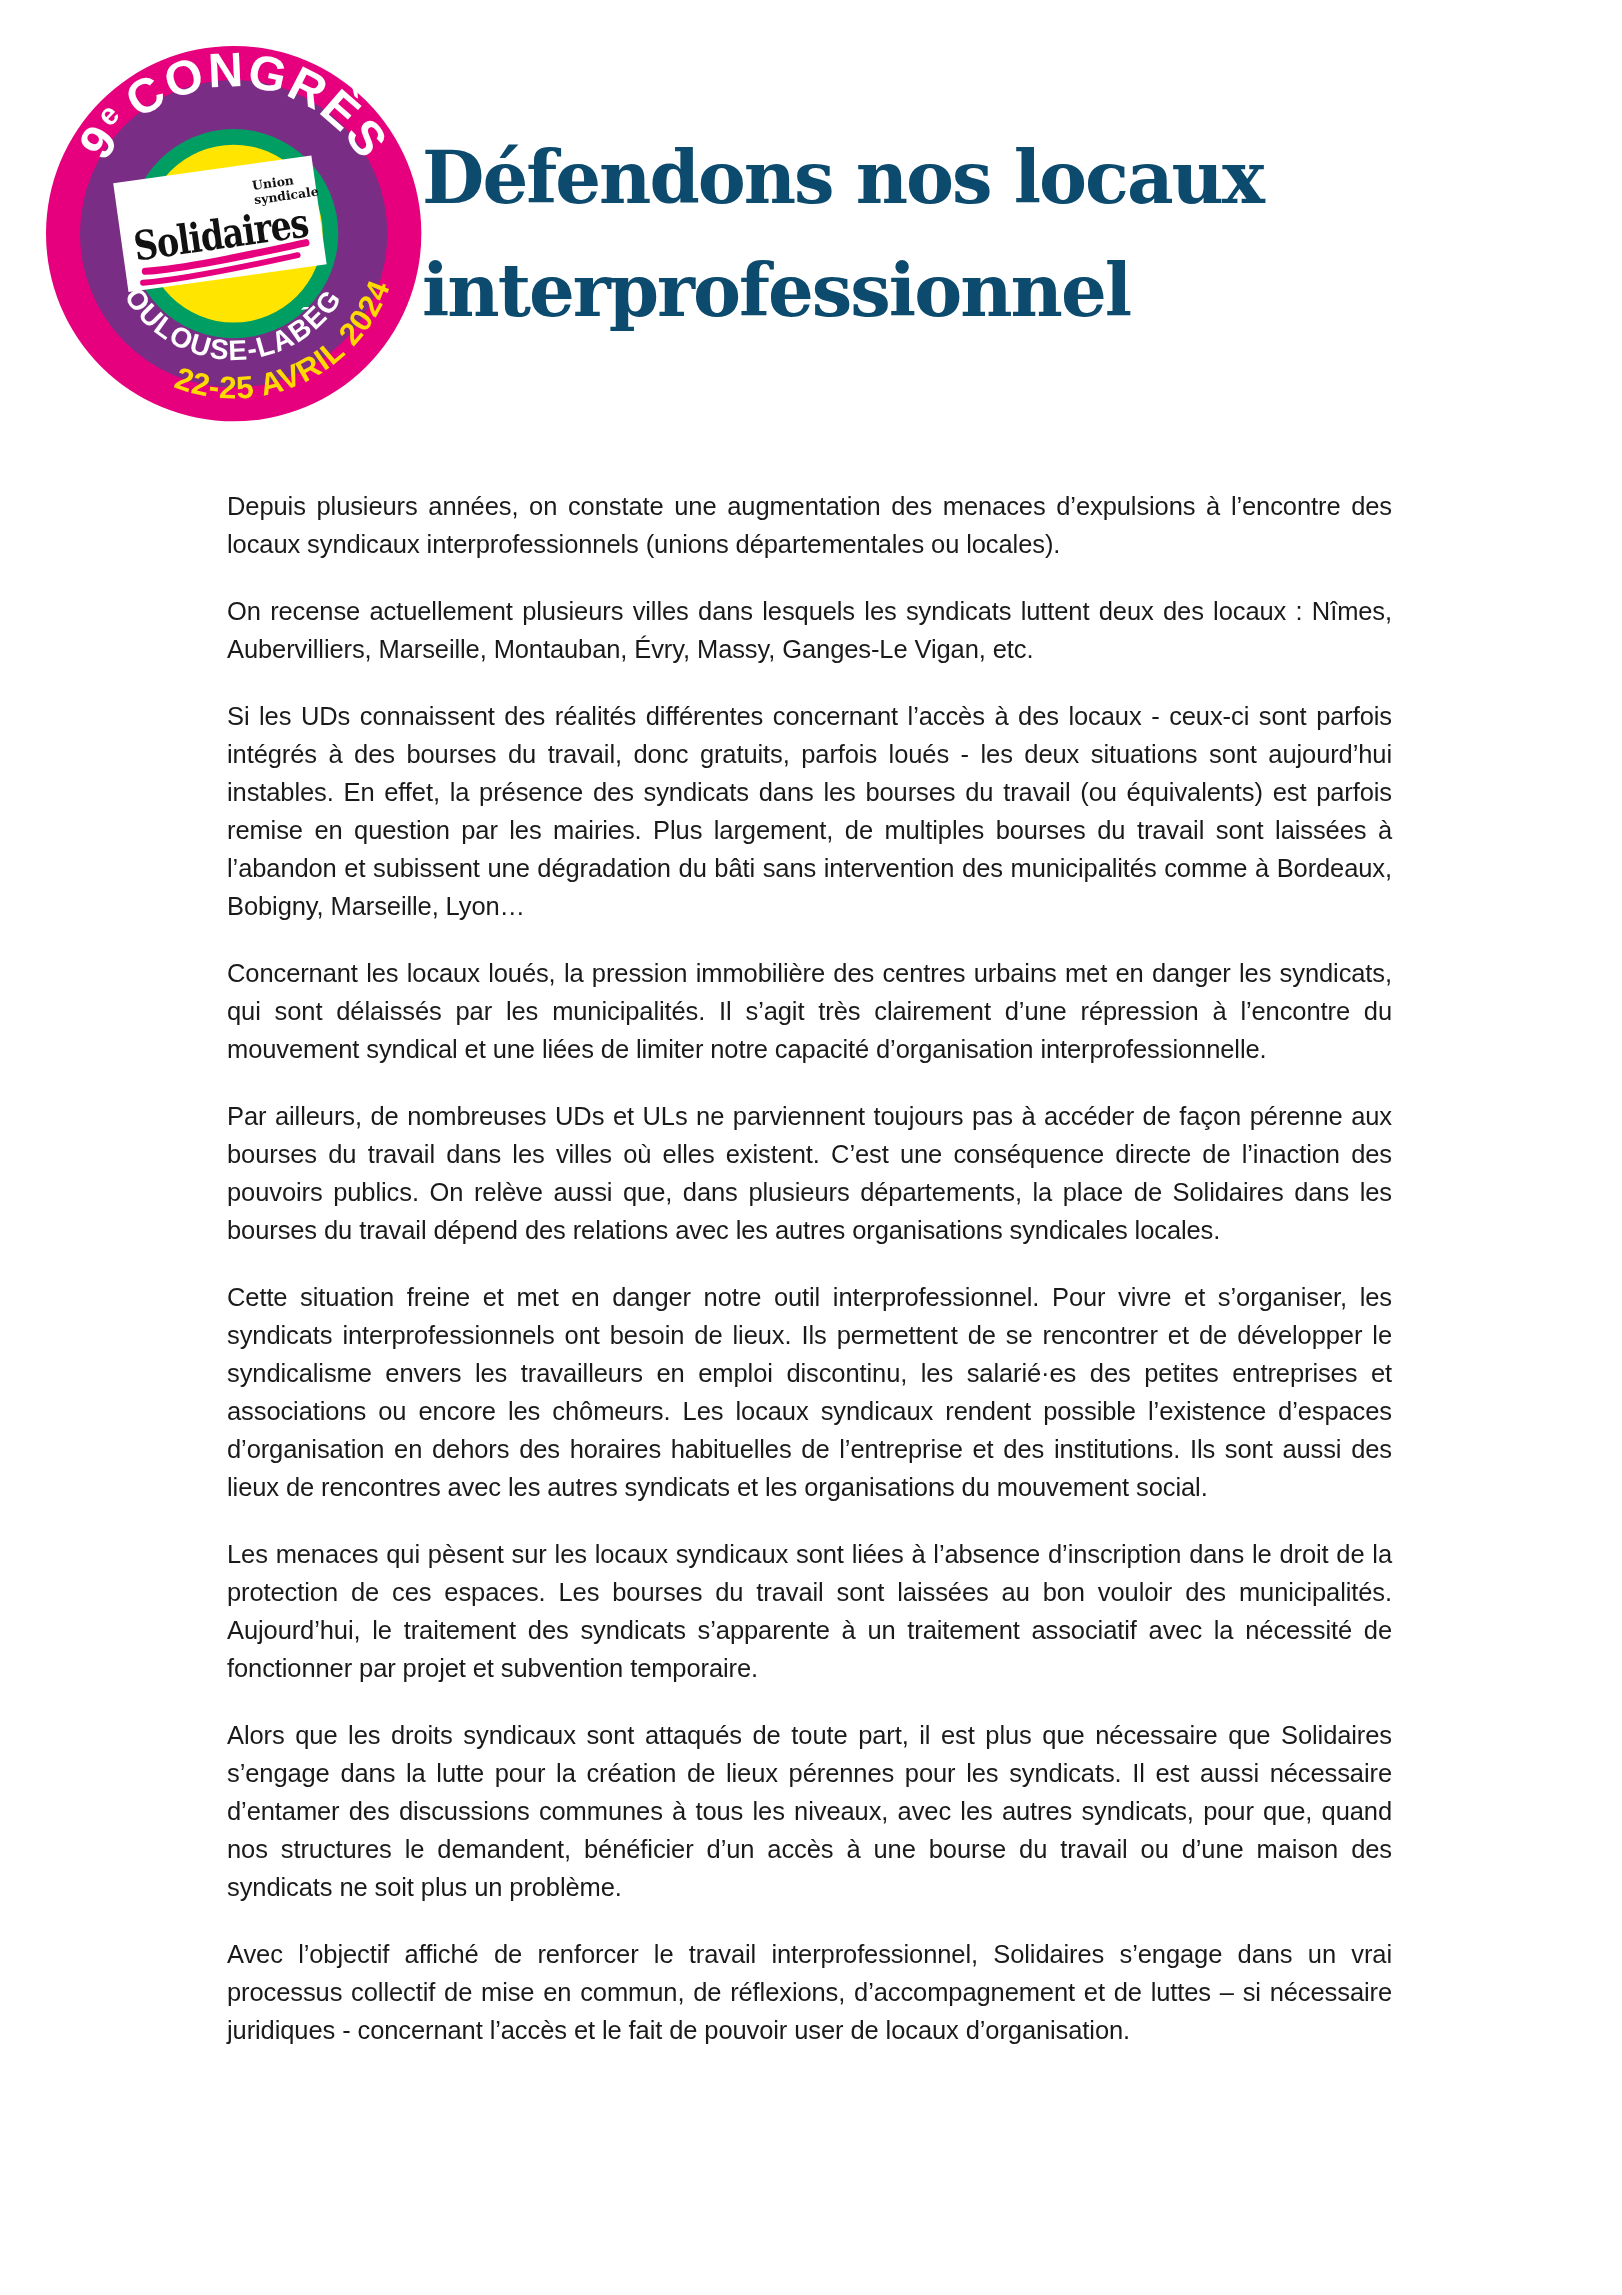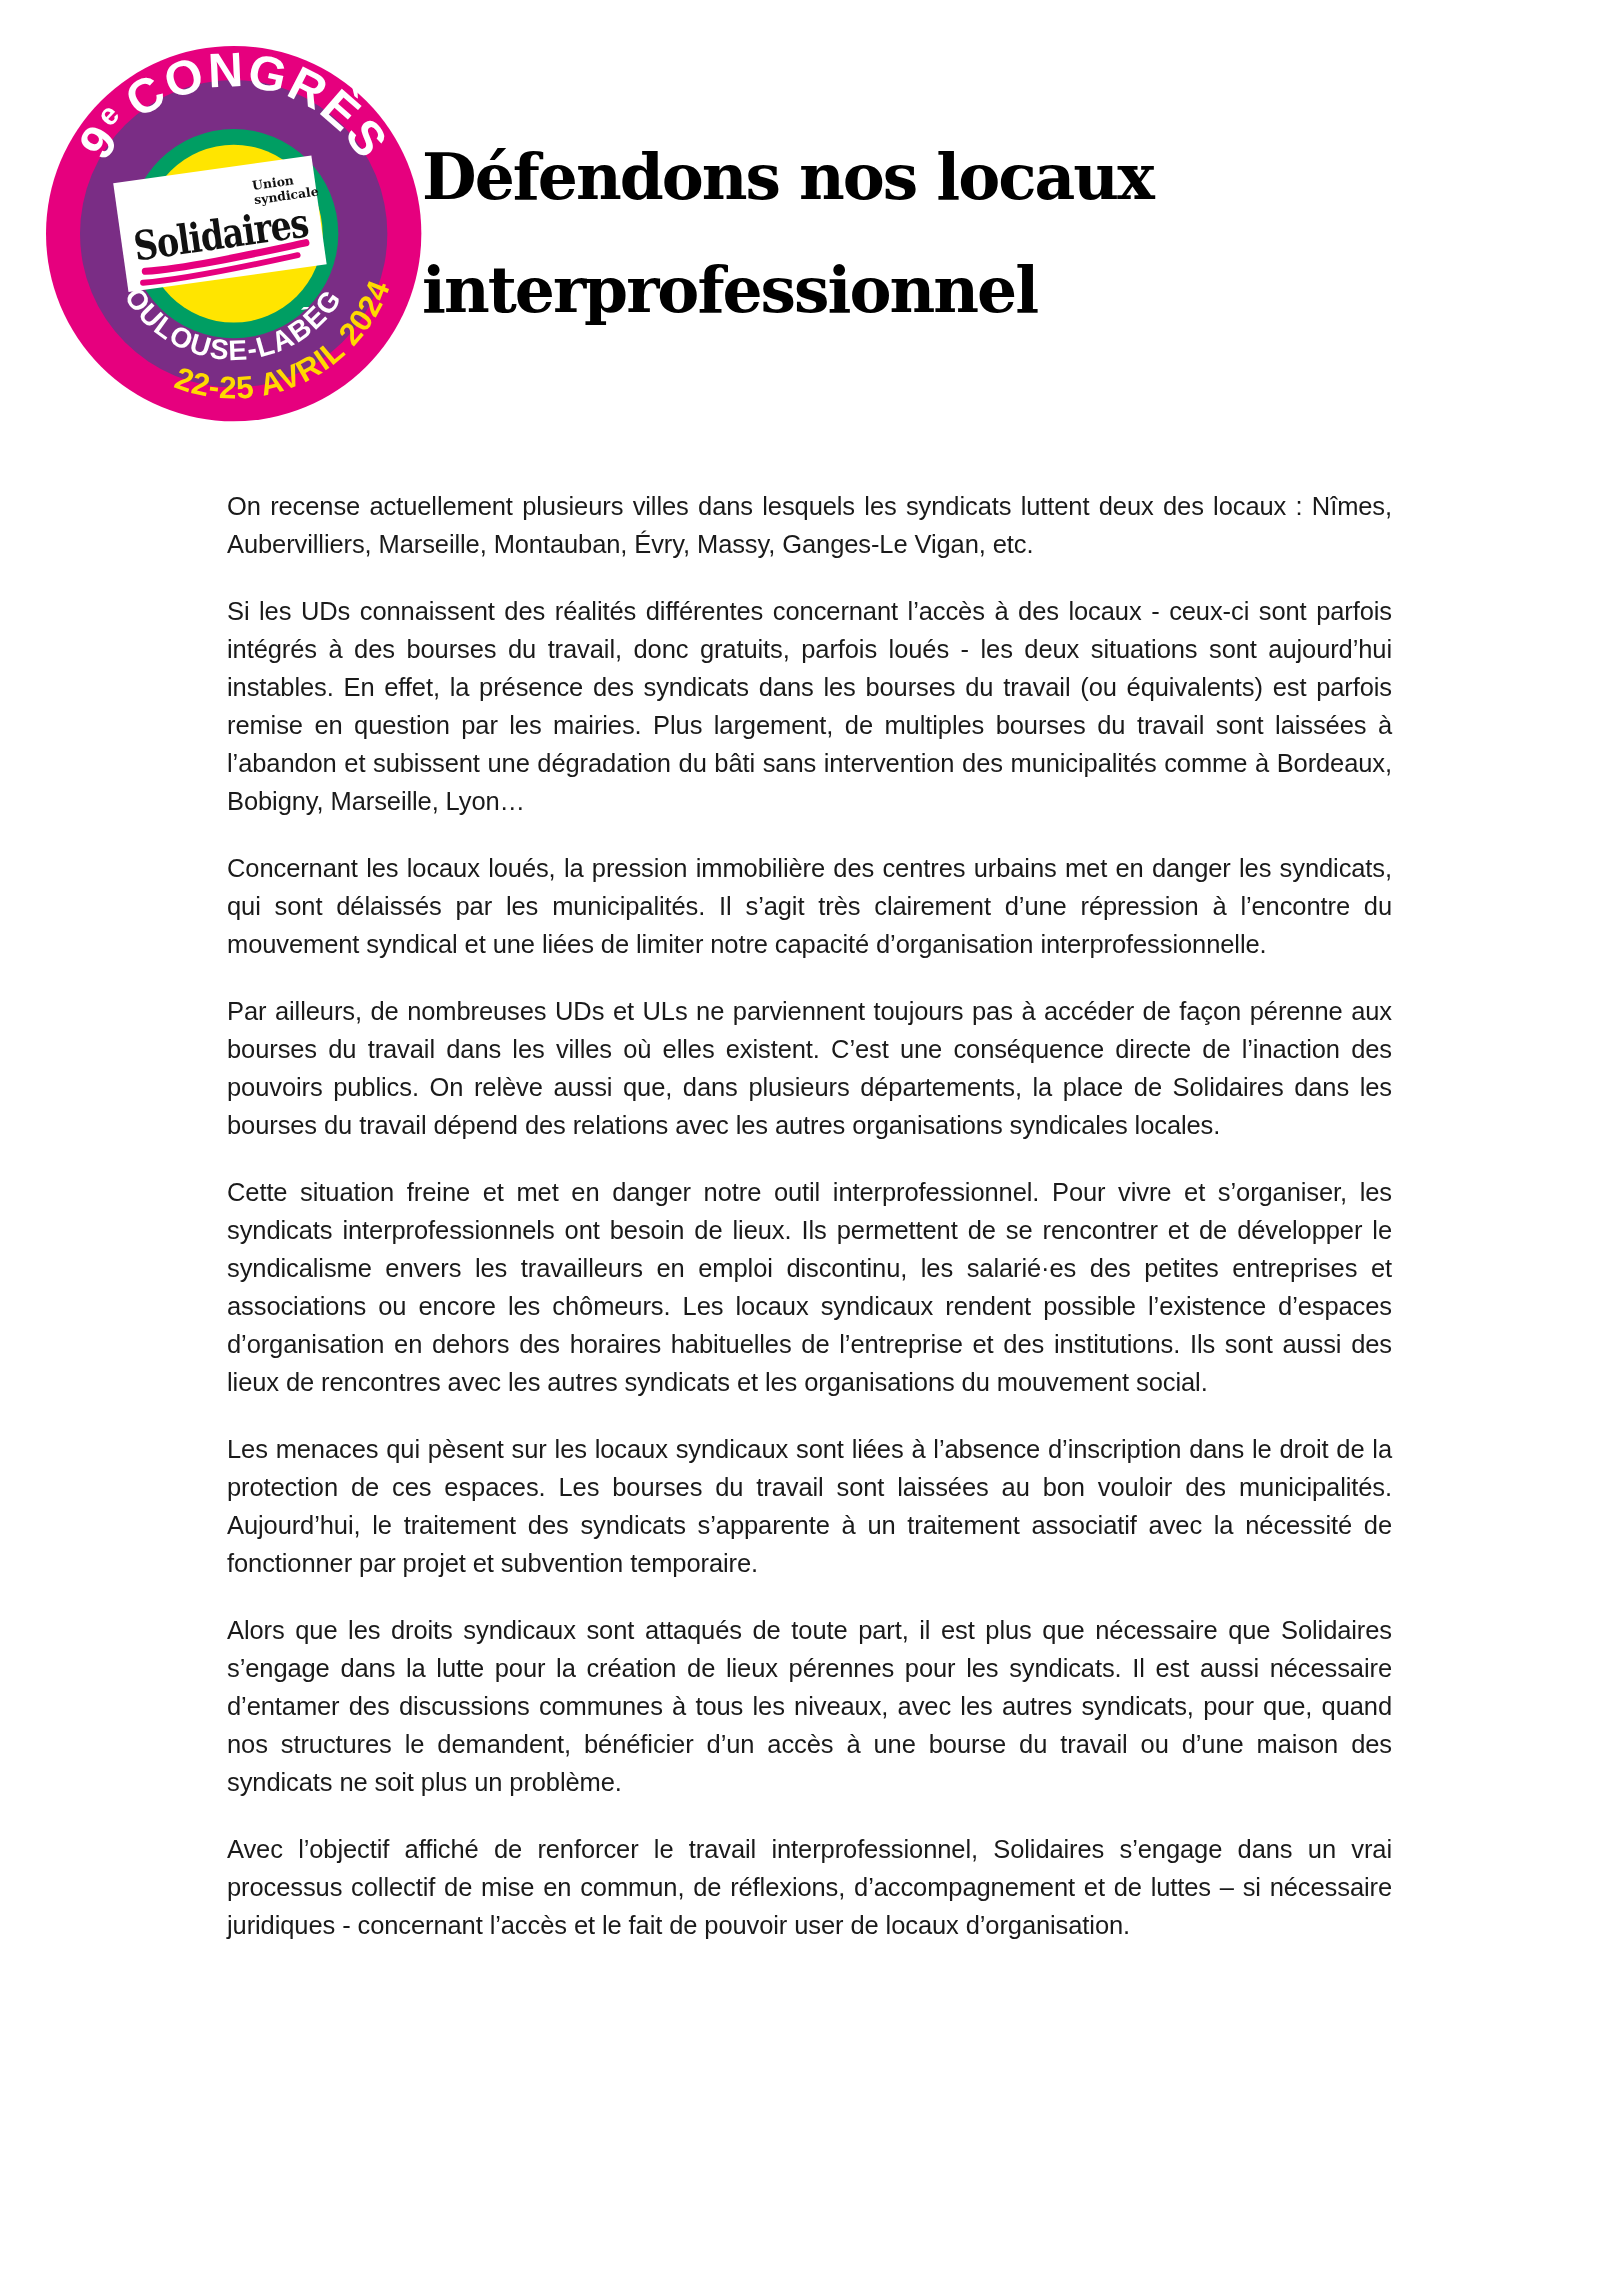--- a/index.html
+++ b/index.html
@@ -27,24 +27,24 @@
     height: 376px;
   }
   .badge svg {
     overflow: visible;
     display: block;
   }
   .page-title {
     position: absolute;
     left: 422px;
     top: 121px;
-    color: #000000;
+    color: #0c4a6e;
     font-family: "DejaVu Serif", serif;
     font-weight: 700;
-    font-size: 63px;
+    font-size: 72px;
     line-height: 113px;
     letter-spacing: -2px;
     white-space: nowrap;
   }
   .content {
     position: absolute;
     left: 227px;
     top: 487px;
     width: 1165px;
     color: #1a1a1a;
@@ -105,20 +105,21 @@
       </text>
     </svg>
   </div>
 
   <div class="page-title">
     <div>Défendons nos locaux</div>
     <div>interprofessionnel</div>
   </div>
 
   <div class="content">
+    <p>Depuis plusieurs années, on constate une augmentation des menaces d’expulsions à l’encontre des locaux syndicaux interprofessionnels (unions départementales ou locales).</p>
     <p>On recense actuellement plusieurs villes dans lesquels les syndicats luttent deux des locaux : Nîmes, Aubervilliers, Marseille, Montauban, Évry, Massy, Ganges-Le Vigan, etc.</p>
     <p>Si les UDs connaissent des réalités différentes concernant l’accès à des locaux - ceux-ci sont parfois intégrés à des bourses du travail, donc gratuits, parfois loués - les deux situations sont aujourd’hui instables. En effet, la présence des syndicats dans les bourses du travail (ou équivalents) est parfois remise en question par les mairies. Plus largement, de multiples bourses du travail sont laissées à l’abandon et subissent une dégradation du bâti sans intervention des municipalités comme à Bordeaux, Bobigny, Marseille, Lyon…</p>
     <p>Concernant les locaux loués, la pression immobilière des centres urbains met en danger les syndicats, qui sont délaissés par les municipalités. Il s’agit très clairement d’une répression à l’encontre du mouvement syndical et une liées de limiter notre capacité d’organisation interprofessionnelle.</p>
     <p>Par ailleurs, de nombreuses UDs et ULs ne parviennent toujours pas à accéder de façon pérenne aux bourses du travail dans les villes où elles existent. C’est une conséquence directe de l’inaction des pouvoirs publics. On relève aussi que, dans plusieurs départements, la place de Solidaires dans les bourses du travail dépend des relations avec les autres organisations syndicales locales.</p>
     <p>Cette situation freine et met en danger notre outil interprofessionnel. Pour vivre et s’organiser, les syndicats interprofessionnels ont besoin de lieux. Ils permettent de se rencontrer et de développer le syndicalisme envers les travailleurs en emploi discontinu, les salarié·es des petites entreprises et associations ou encore les chômeurs. Les locaux syndicaux rendent possible l’existence d’espaces d’organisation en dehors des horaires habituelles de l’entreprise et des institutions. Ils sont aussi des lieux de rencontres avec les autres syndicats et les organisations du mouvement social.</p>
     <p>Les menaces qui pèsent sur les locaux syndicaux sont liées à l’absence d’inscription dans le droit de la protection de ces espaces. Les bourses du travail sont laissées au bon vouloir des municipalités. Aujourd’hui, le traitement des syndicats s’apparente à un traitement associatif avec la nécessité de fonctionner par projet et subvention temporaire.</p>
     <p>Alors que les droits syndicaux sont attaqués de toute part, il est plus que nécessaire que Solidaires s’engage dans la lutte pour la création de lieux pérennes pour les syndicats. Il est aussi nécessaire d’entamer des discussions communes à tous les niveaux, avec les autres syndicats, pour que, quand nos structures le demandent, bénéficier d’un accès à une bourse du travail ou d’une maison des syndicats ne soit plus un problème.</p>
     <p>Avec l’objectif affiché de renforcer le travail interprofessionnel, Solidaires s’engage dans un vrai processus collectif de mise en commun, de réflexions, d’accompagnement et de luttes – si nécessaire juridiques - concernant l’accès et le fait de pouvoir user de locaux d’organisation.</p>
   </div>
 

